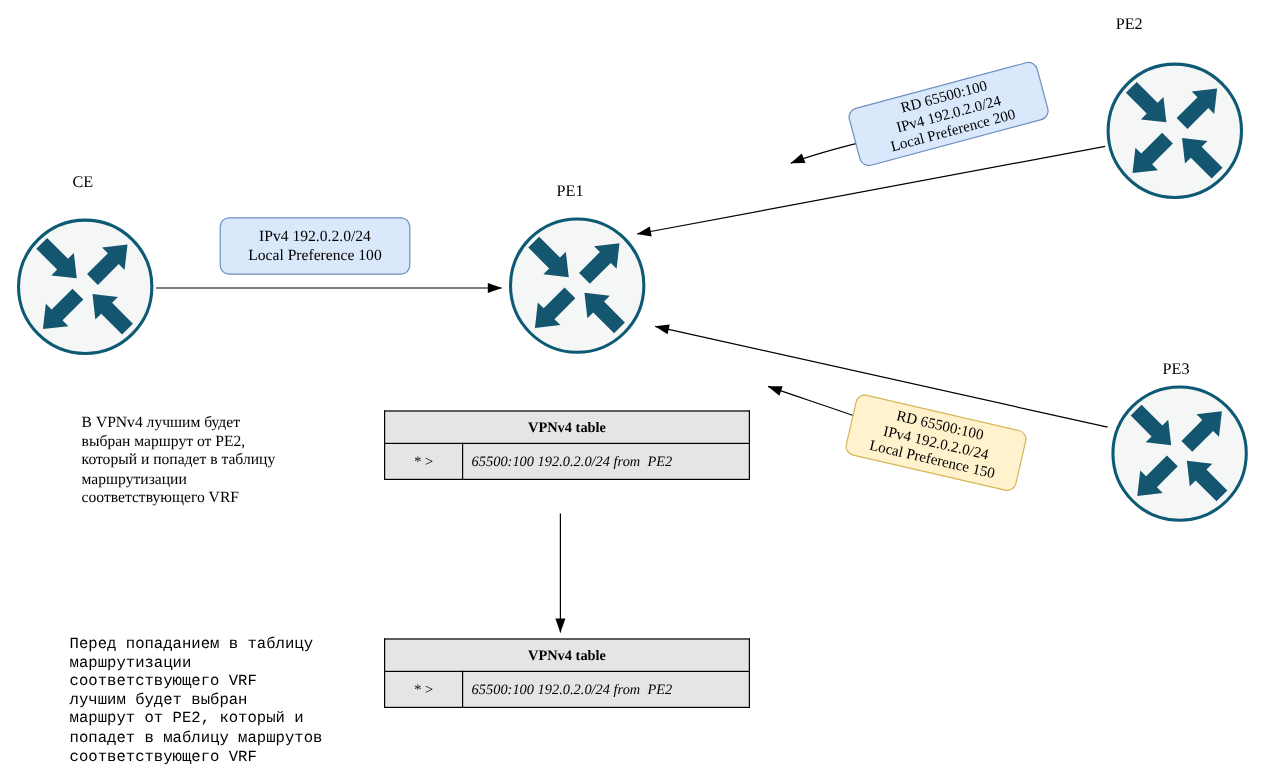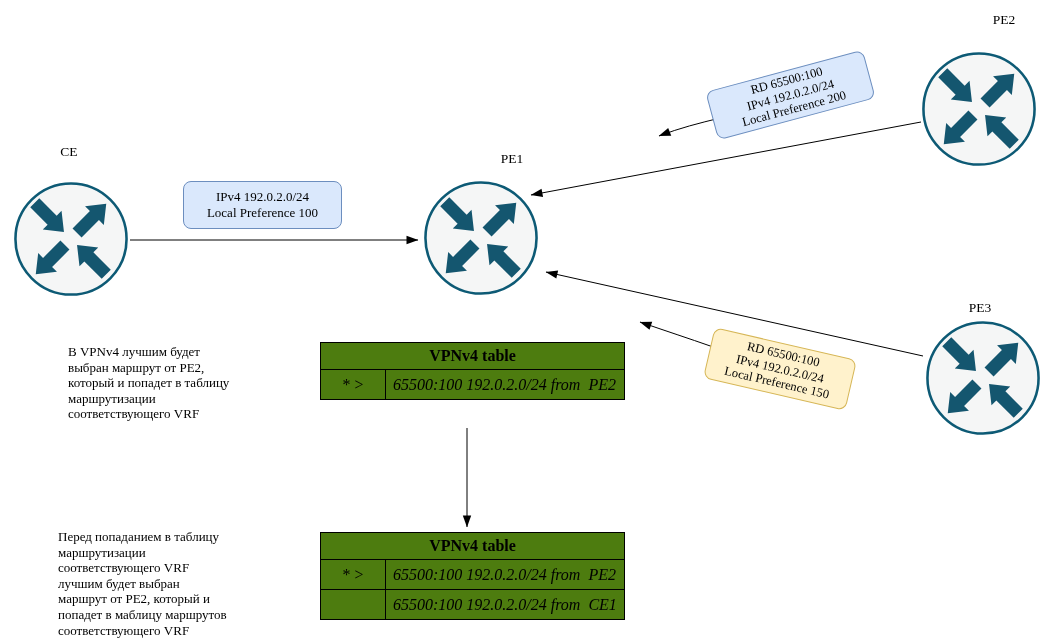--- a/index.html
+++ b/index.html
@@ -21,24 +21,24 @@
   .callout.blue{background:#dae8fc;border-color:#6c8ebf;}
   .callout.yellow{background:#fff2cc;border-color:#d6b656;}
   .co-ce{left:183px;top:181px;width:159px;height:48px;font-size:13px;line-height:16px;}
   .co-pe2{left:709px;top:70px;width:163px;height:50px;transform:rotate(-15deg);}
   .co-pe3{left:707px;top:343px;width:146px;height:52px;transform:rotate(13deg);}
   .note{
     position:absolute;white-space:pre-line;
     font-size:13px;line-height:15.6px;
   }
   .note-top{left:68px;top:344px;width:220px;}
-  .note-bottom{left:58px;top:529px;width:240px;}
+  .note-bottom{left:58px;top:529px;width:240px;font-family:Liberation Mono, monospace;}
   table.vtab{
-    position:absolute;border-collapse:collapse;background:#4d7c0f;
-    font-size:16px;table-layout:fixed;
+    position:absolute;border-collapse:collapse;background:#e5e5e5;
+    font-size:12px;table-layout:fixed;
   }
   .vtab th,.vtab td{border:1px solid #000;padding:0;}
   .vtab th{height:26px;font-weight:bold;text-align:center;}
   .vtab td{height:29px;white-space:pre;}
   .vtab td.flag{width:64px;text-align:center;}
   .vtab td.route{width:231px;padding-left:7px;font-style:italic;}
   .tab-top{left:320px;top:342px;}
   .tab-bottom{left:320px;top:532px;}
 </style>
 </head>
@@ -77,26 +77,26 @@
   </svg>
 
   <svg class="router" style="left:12px;top:180px" width="118" height="118" viewBox="0 0 120 120">
       <use href="#router-symbol"></use>
     </svg>
   <div class="nlabel" style="left:69px;top:144px">CE</div>
 
   <svg class="router" style="left:422px;top:179px" width="118" height="118" viewBox="0 0 120 120">
       <use href="#router-symbol"></use>
     </svg>
-  <div class="nlabel" style="left:512px;top:151px">PE1</div>
+  <div class="nlabel" style="left:475px;top:151px">PE1</div>
 
   <svg class="router" style="left:920px;top:50px" width="118" height="118" viewBox="0 0 120 120">
       <use href="#router-symbol"></use>
     </svg>
-  <div class="nlabel" style="left:1004px;top:12px">PE2</div>
+  <div class="nlabel" style="left:941px;top:12px">PE2</div>
 
   <svg class="router" style="left:924px;top:319px" width="118" height="118" viewBox="0 0 120 120">
       <use href="#router-symbol"></use>
     </svg>
   <div class="nlabel" style="left:980px;top:300px">PE3</div>
 
   <div class="callout blue co-ce">IPv4 192.0.2.0/24
 Local Preference 100</div>
   <div class="callout blue co-pe2">RD 65500:100
 IPv4 192.0.2.0/24
@@ -123,24 +123,20 @@
     <thead>
       <tr>
           <th colspan="2">VPNv4 table</th>
         </tr>
     </thead>
     <tbody>
       <tr>
         <td class="flag">* &gt;</td>
         <td class="route">65500:100 192.0.2.0/24 from  PE2</td>
       </tr>
-      <tr>
-        <td class="flag"></td>
-        <td class="route">65500:100 192.0.2.0/24 from  CE1</td>
-      </tr>
     </tbody>
   </table>
 
   <div class="note note-top">В VPNv4 лучшим будет
 выбран маршрут от PE2,
 который и попадет в таблицу
 маршрутизации
 соответствующего VRF</div>
   <div class="note note-bottom">Перед попаданием в таблицу
 маршрутизации

